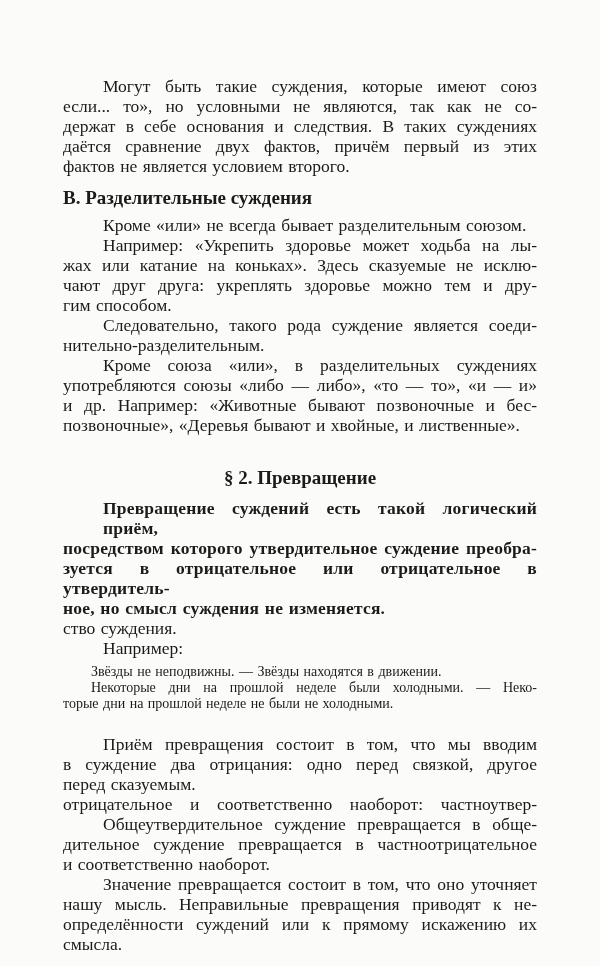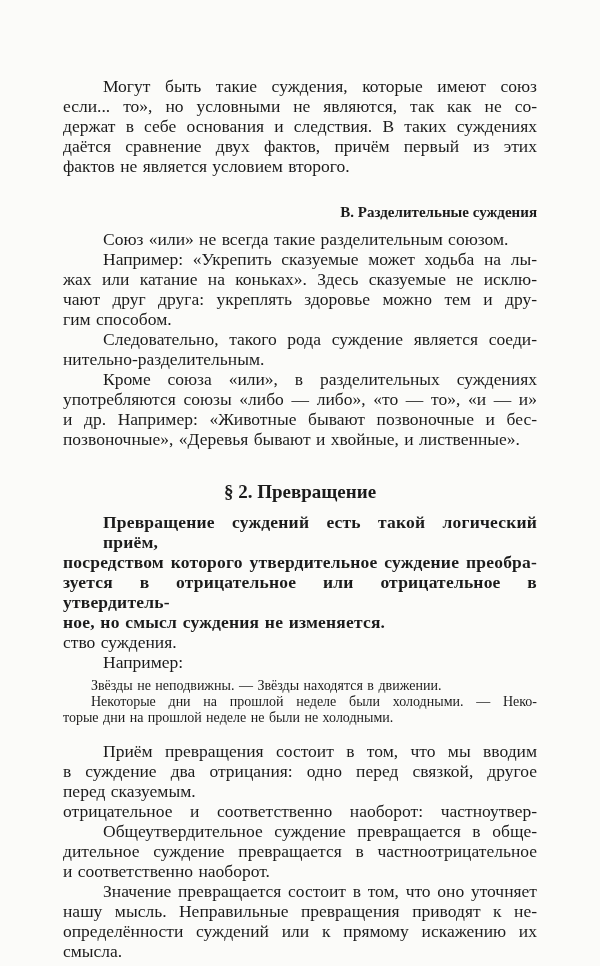--- a/index.html
+++ b/index.html
@@ -29,34 +29,34 @@
     white-space: normal;
     word-spacing: 1px;
   }
   .line.justify {
     text-align: justify;
     text-align-last: justify;
   }
   .line.indent { padding-left: 40px; }
   .paragraph.bold .line { font-weight: bold; letter-spacing: 0.2px; }
   .heading {
-    margin: 26px 0 7px 0;
-    text-align: right;
+    margin: 12px 0 7px 0;
+    text-align: left;
     font-weight: bold;
-    font-size: 15px;
+    font-size: 19px;
     line-height: 20px;
   }
   .section-heading {
     margin: 31px 0 8px 0;
     text-align: center;
     font-weight: bold;
     font-size: 19px;
     line-height: 24px;
   }
-  .example { margin: 6px 0 15px 0; }
+  .example { margin: 6px 0 22px 0; }
   .example .line {
     font-size: 14px;
     line-height: 16px;
   }
   .example .line.indent { padding-left: 28px; }
   .page-number {
     margin-top: 16px;
     font-weight: bold;
     font-size: 17px;
     line-height: 20px;
@@ -71,24 +71,24 @@
   <div>
       <div class="block paragraph">
         <div class="line indent justify">Могут быть такие суждения, которые имеют союз</div>
         <div class="line justify">если... то», но условными не являются, так как не со-</div>
         <div class="line justify">держат в себе основания и следствия. В таких суждениях</div>
         <div class="line justify">даётся сравнение двух фактов, причём первый из этих</div>
         <div class="line">фактов не является условием второго.</div>
       </div>
       <div class="block heading">В. Разделительные суждения</div>
       <div class="block paragraph">
-        <div class="line indent">Союз «или» не всегда такие разделительным союзом.</div>
+        <div class="line indent">Кроме «или» не всегда бывает разделительным союзом.</div>
       </div>
       <div class="block paragraph">
-        <div class="line indent justify">Например: «Укрепить сказуемые может ходьба на лы-</div>
+        <div class="line indent justify">Например: «Укрепить здоровье может ходьба на лы-</div>
         <div class="line justify">жах или катание на коньках». Здесь сказуемые не исклю-</div>
         <div class="line justify">чают друг друга: укреплять здоровье можно тем и дру-</div>
         <div class="line">гим способом.</div>
       </div>
       <div class="block paragraph">
         <div class="line indent justify">Следовательно, такого рода суждение является соеди-</div>
         <div class="line">нительно-разделительным.</div>
       </div>
       <div class="block paragraph">
         <div class="line indent justify">Кроме союза «или», в разделительных суждениях</div>

